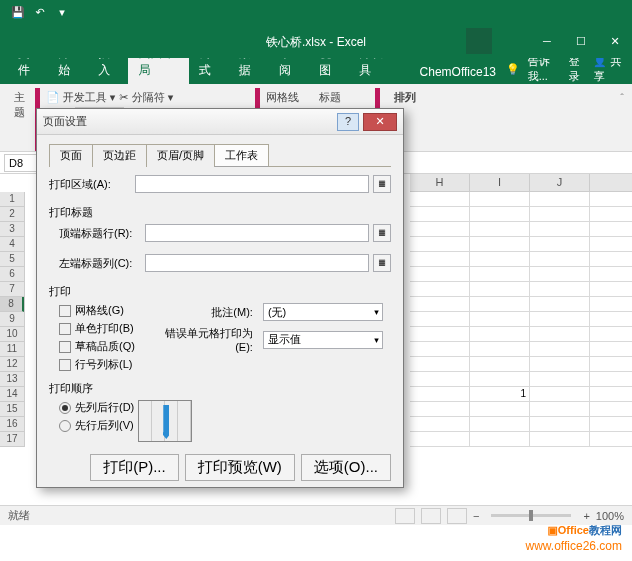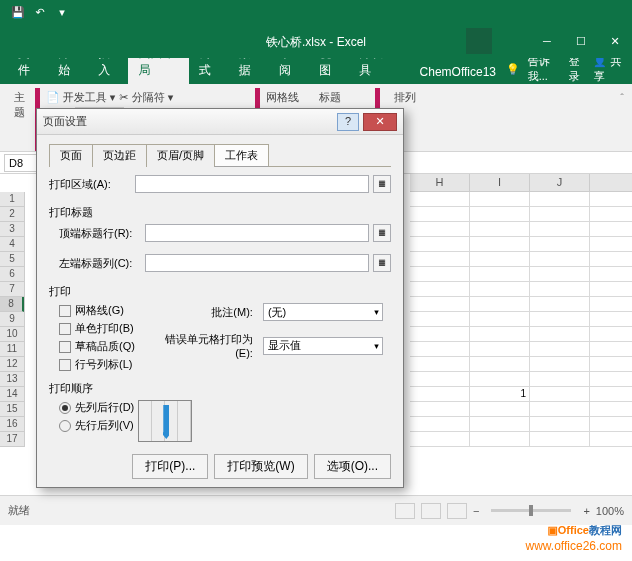--- a/index.html
+++ b/index.html
@@ -39,21 +39,21 @@
     .col-headers { display: flex; background: #e6e6e6; border-bottom: 1px solid #ccc; height: 18px; }
     .col-h { width: 60px; border-right: 1px solid #ccc; text-align: center; font-size: 11px; line-height: 17px; color: #555; }
     .row-headers { background: #e6e6e6; border-right: 1px solid #ccc; }
     .row-h { height: 15px; width: 24px; border-bottom: 1px solid #ccc; text-align: center; font-size: 10px; line-height: 14px; color: #555; }
     .row-h.sel { background: #d3d3d3; border-right: 2px solid #217346; }
     .cells { flex: 1; position: relative; }
     .cell-row { height: 15px; border-bottom: 1px solid #d9d9d9; display: flex; }
     .cell { width: 60px; border-right: 1px solid #d9d9d9; font-size: 10px; text-align: right; padding-right: 3px; line-height: 14px; }
     
     
-    .status-bar { position: absolute; bottom: 36px; left: 0; right: 0; height: 30px; background: #f1f1f1; border-top: 1px solid #d4d4d4; display: flex; align-items: center; padding: 0 8px; font-size: 10px; color: #555; gap: 6px; }
+    .status-bar { position: absolute; bottom: 36px; left: 0; right: 0; height: 20px; background: #f1f1f1; border-top: 1px solid #d4d4d4; display: flex; align-items: center; padding: 0 8px; font-size: 10px; color: #555; gap: 6px; }
     .status-bar .spacer { flex: 1; }
     .view-btn { width: 20px; height: 16px; border: 1px solid #ccc; }
     .zoom-slider { width: 80px; height: 3px; background: #ccc; position: relative; margin: 0 6px; }
     .zoom-thumb { position: absolute; left: 38px; top: -4px; width: 4px; height: 11px; background: #888; }
     
     
     .dialog { position: absolute; left: 36px; top: 108px; width: 368px; height: 380px; background: #f0f0f0; border: 1px solid #7a7a7a; box-shadow: 4px 4px 10px rgba(0,0,0,0.35); z-index: 100; }
     .dlg-title { height: 26px; background: linear-gradient(#fafafa,#e8e8e8); border-bottom: 1px solid #ccc; display: flex; align-items: center; padding: 0 6px; font-size: 12px; color: #333; }
     .dlg-title .spacer { flex: 1; }
     .dlg-help { width: 22px; height: 18px; background: #d9e7f5; border: 1px solid #7da2ce; text-align: center; line-height: 15px; font-size: 11px; margin-right: 4px; }
@@ -73,21 +73,21 @@
     .dlg-radio { width: 12px; height: 12px; border: 1px solid #888; border-radius: 50%; display: flex; align-items: center; justify-content: center; }
     .dlg-radio.sel::after { content: ""; width: 6px; height: 6px; background: #333; border-radius: 50%; }
     .dlg-combo { border: 1px solid #abadb3; height: 18px; background: #fff; display: flex; align-items: center; padding: 0 4px; font-size: 11px; position: relative; width: 120px; }
     .dlg-combo::after { content: "▾"; position: absolute; right: 3px; font-size: 9px; }
     .dlg-print-grid { display: flex; gap: 14px; }
     .dlg-print-col { display: flex; flex-direction: column; }
     .dlg-order { display: flex; align-items: flex-start; gap: 4px; margin-top: 4px; }
     .dlg-order-diagram { width: 54px; height: 42px; border: 1px solid #888; background: repeating-linear-gradient(90deg,#eee,#eee 12px,#ccc 12px,#ccc 13px), repeating-linear-gradient(0deg,#eee,#eee 10px,#ccc 10px,#ccc 11px); position: relative; }
     .dlg-order-diagram::after { content: ""; position: absolute; left: 24px; top: 4px; width: 6px; height: 34px; background: #2a8dd4; clip-path: polygon(0 0,100% 0,100% 80%,140% 80%,50% 100%,-40% 80%,0 80%); }
     .dlg-footer-btns { display: flex; justify-content: flex-end; gap: 6px; margin-top: 12px; }
-    .dlg-btn { border: 1px solid #acacac; background: #f4f4f4; padding: 3px 12px; font-size: 12px; }
+    .dlg-btn { border: 1px solid #acacac; background: #f4f4f4; padding: 3px 12px; font-size: 15px; }
     .dlg-bottom { display: flex; justify-content: flex-end; gap: 10px; padding: 8px 14px; border-top: 1px solid #ddd; }
     
     
     .watermark { position: absolute; right: 10px; bottom: 8px; text-align: right; }
     .watermark .line1 { font-size: 18px; font-weight: bold; }
     .watermark .line1 .o-logo { color: #ff7a00; }
     .watermark .line1 .orange { color: #ff7a00; }
     .watermark .line1 .blue { color: #2a6fb5; }
     .watermark .line2 { font-size: 12px; color: #ff7a00; }
   </style>
@@ -152,21 +152,21 @@
         <span>查看</span>
       </div>
     <div class="ribbon-group-row">
         <span class="chk"></span>
         <span>打印</span>
       </div>
     <div style="font-size:9px;text-align:center;"><span>选项</span></div>
     <div class="launcher">↘</div>
     <div class="cursor-arrow">↖</div>
   </div>
-  <div class="ribbon-group" style="width:50px;border-right:none;">
+  <div class="ribbon-group" style="width:50px;border-right:none;font-weight:bold;">
     <div style="text-align:center;">排列</div>
   </div>
   <div style="flex:1;"></div>
   <div style="padding:4px;color:#888;">ˆ</div>
 </div>
 
 <div class="formula-bar">
   <div class="name-box">D8</div>
 </div>
 
@@ -350,21 +350,21 @@
           </div>
         <div class="dlg-chk-row">
             <div class="dlg-chk"></div>
             <span>草稿品质(Q)</span>
           </div>
         <div class="dlg-chk-row">
             <div class="dlg-chk"></div>
             <span>行号列标(L)</span>
           </div>
       </div>
-      <div class="dlg-print-col" style="gap:8px;">
+      <div class="dlg-print-col" style="gap:2px;">
         <div class="dlg-row" style="margin-bottom:3px;">
           <div style="width:110px;text-align:right;padding-right:6px;">批注(M):</div>
           <div class="dlg-combo">
               <span>(无)</span>
             </div>
         </div>
         <div class="dlg-row">
           <div style="width:110px;text-align:right;padding-right:6px;">错误单元格打印为(E):</div>
           <div class="dlg-combo">
               <span>显示值</span>

